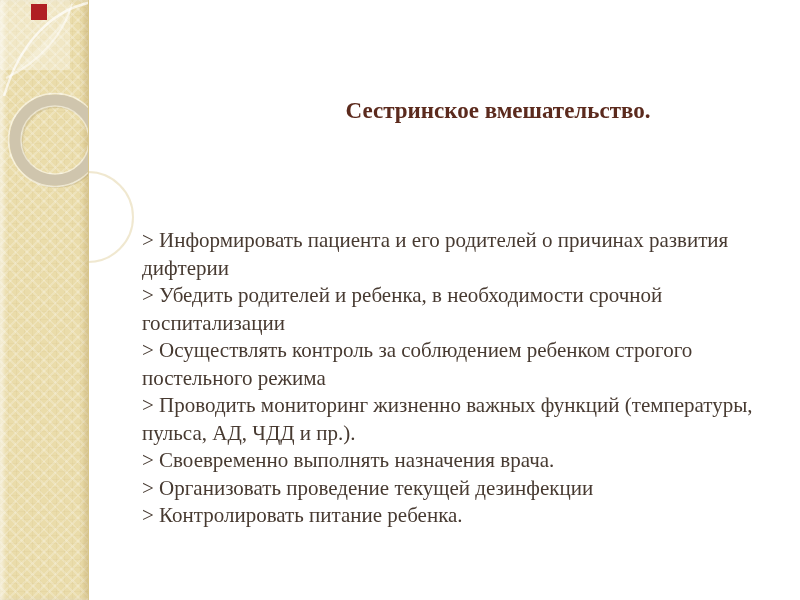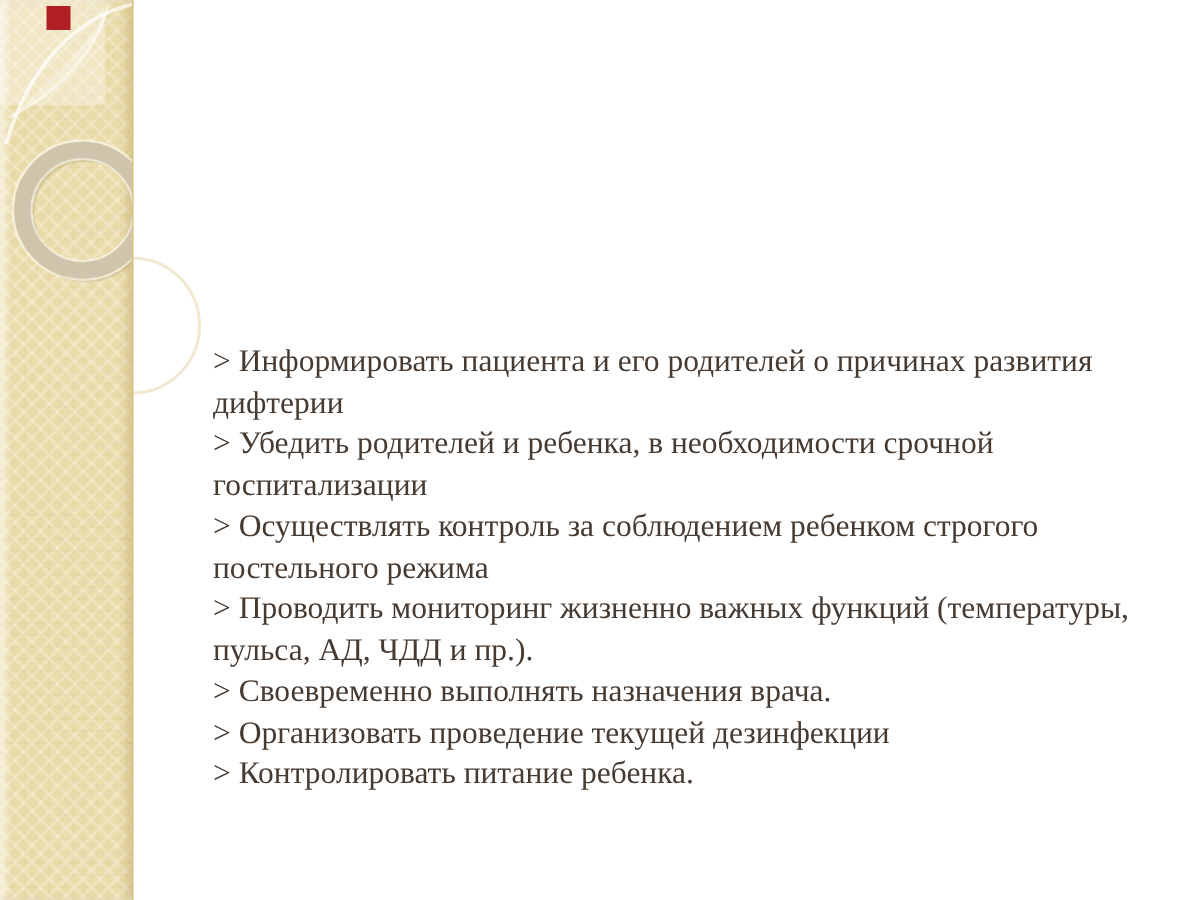--- a/index.html
+++ b/index.html
@@ -99,20 +99,21 @@
       <circle cx="55" cy="140" r="40" fill="none" stroke="#cfc5ad" stroke-width="11"></circle>
       <circle cx="55" cy="140" r="46.5" fill="none" stroke="rgba(255,255,255,0.55)" stroke-width="1.5"></circle>
       <circle cx="55" cy="140" r="34" fill="none" stroke="rgba(255,255,255,0.50)" stroke-width="1.5"></circle>
     </svg>
   </div>
 
   <div class="faint-ring"></div>
 
   <div class="red-marker"></div>
 
+  <h1 class="title">Сестринское вмешательство.</h1>
 
   <div class="body-block">
     <div class="bullet">&gt; Информировать пациента и его родителей о причинах развития дифтерии</div>
     <div class="bullet">&gt; Убедить родителей и ребенка, в необходимости срочной госпитализации</div>
     <div class="bullet">&gt; Осуществлять контроль за соблюдением ребенком строгого постельного режима</div>
     <div class="bullet">&gt; Проводить мониторинг жизненно важных функций (температуры, пульса, АД, ЧДД и пр.).</div>
     <div class="bullet">&gt; Своевременно выполнять назначения врача.</div>
     <div class="bullet">&gt; Организовать проведение текущей дезинфекции</div>
     <div class="bullet">&gt; Контролировать питание ребенка.</div>
   </div>

